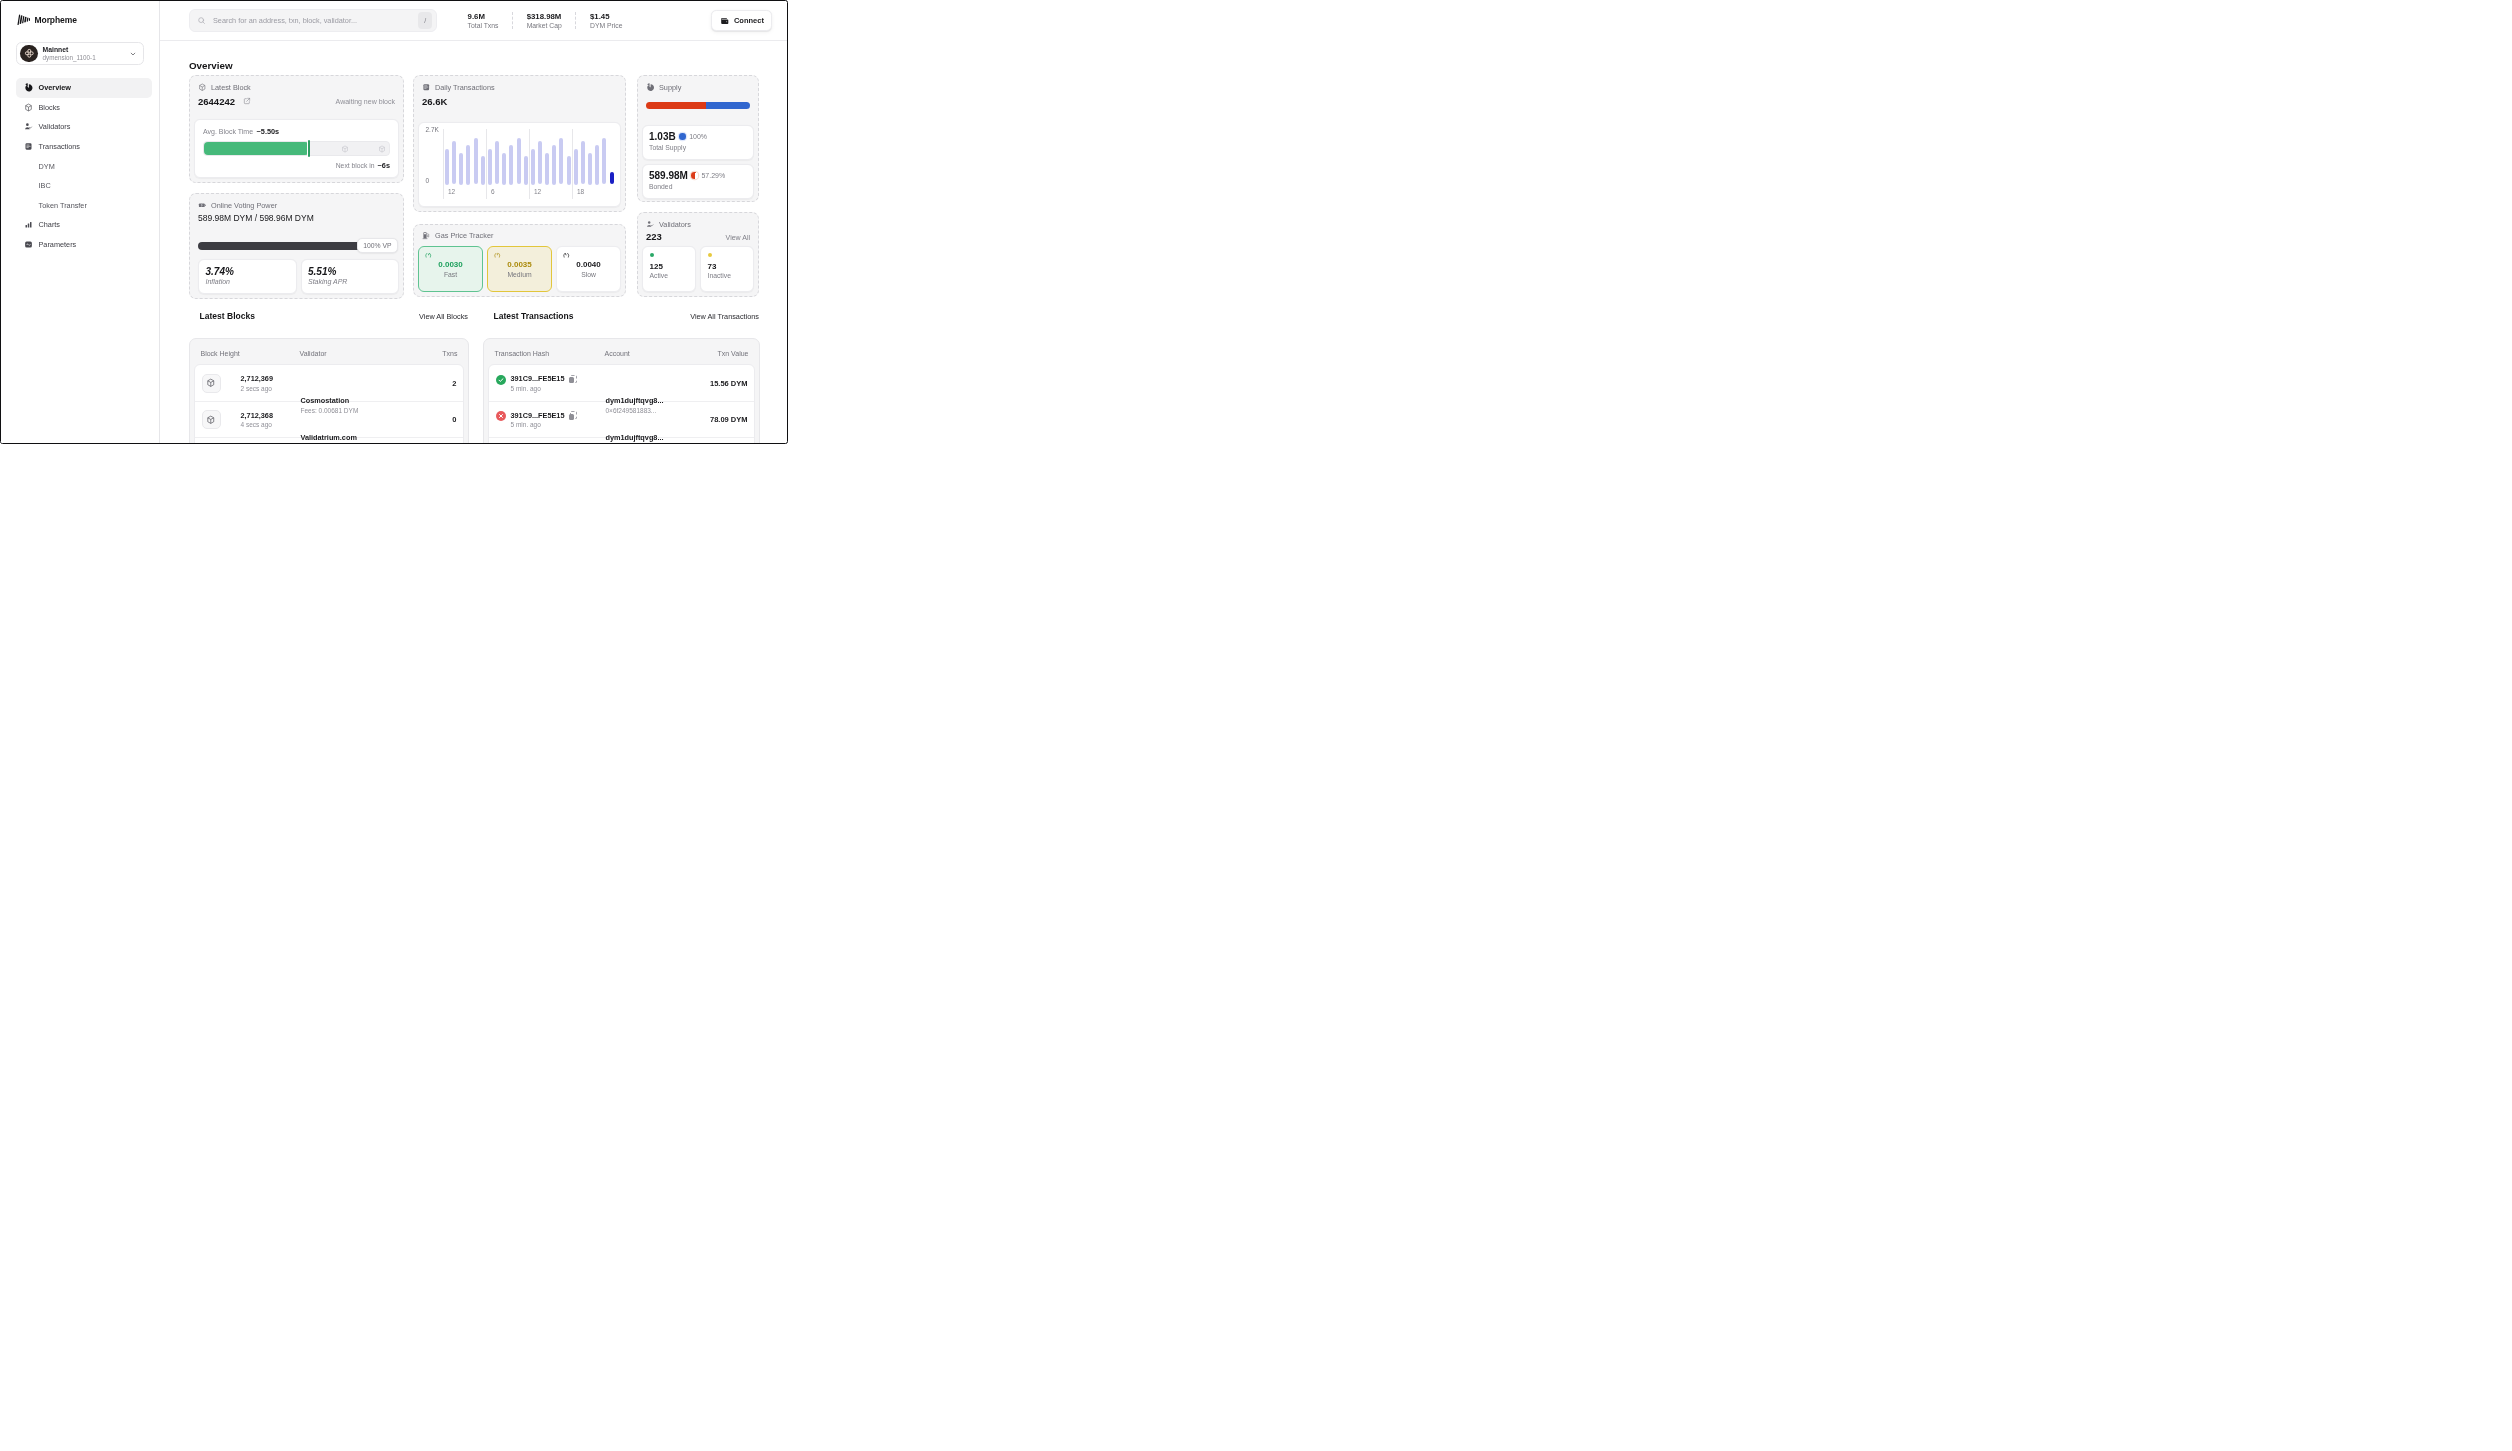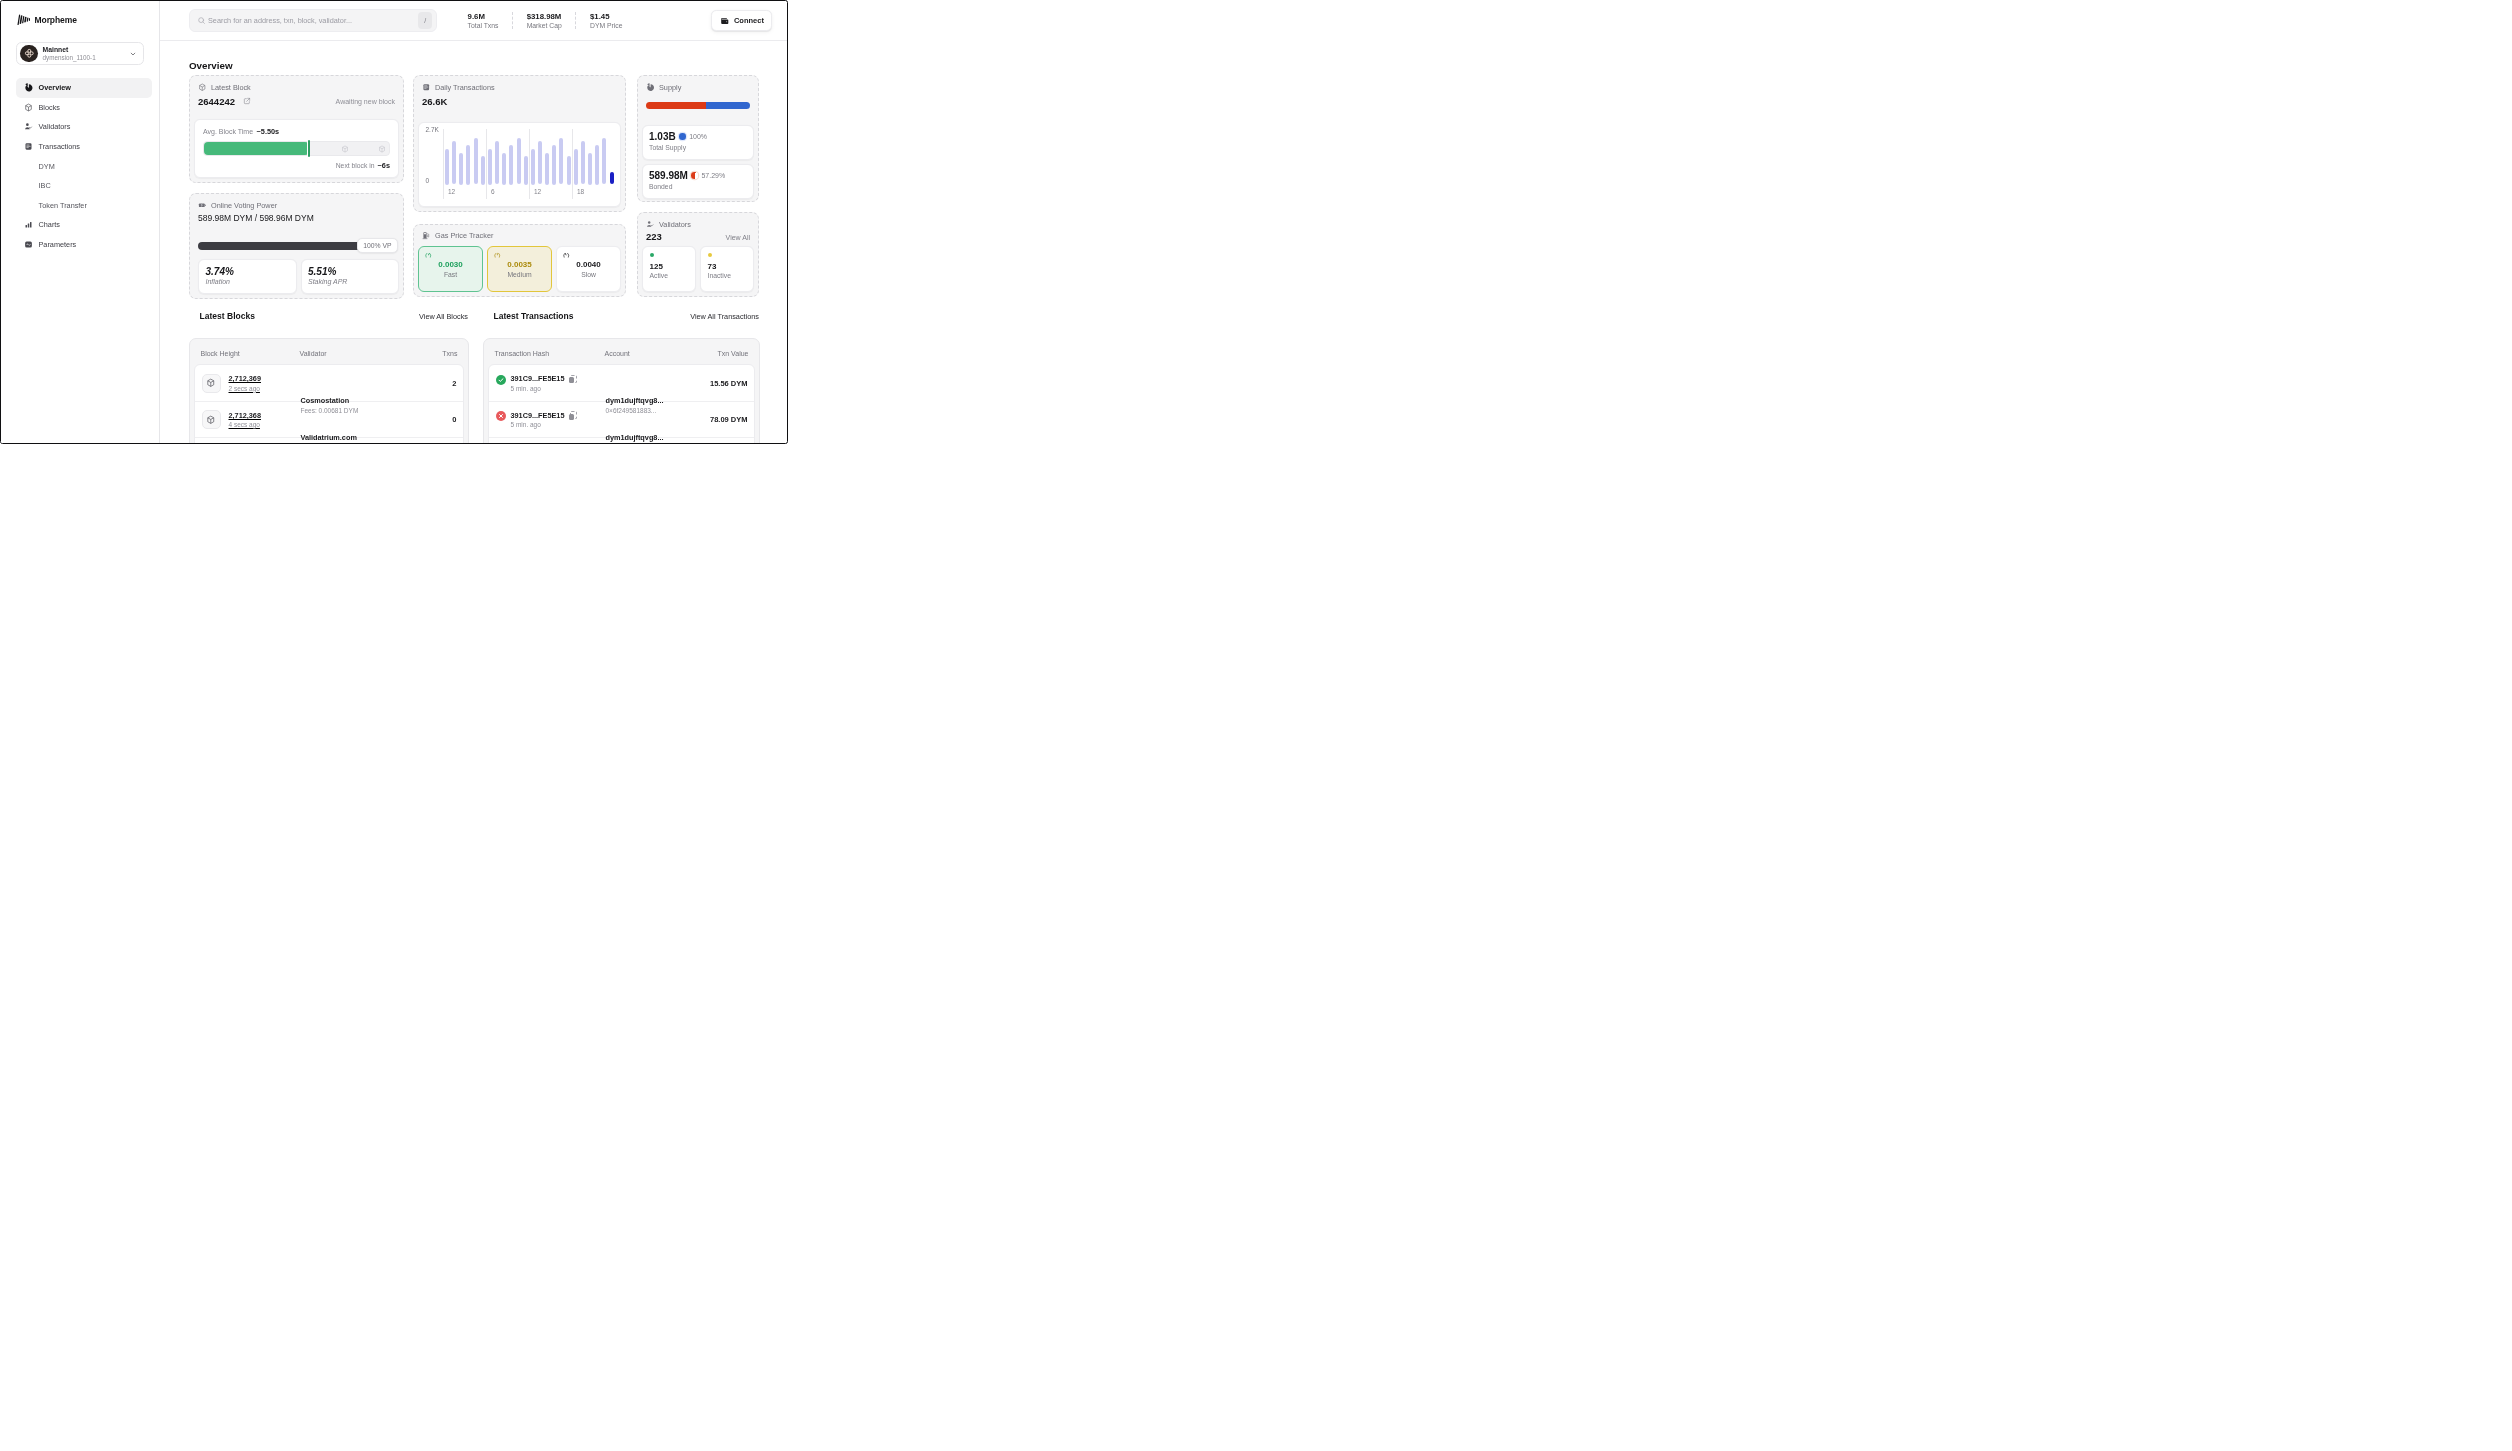--- a/index.html
+++ b/index.html
@@ -22,21 +22,21 @@
   .nav-item.active{background:#f2f2f3;color:#141416;}
   .nav-item.active .nav-label{font-weight:700;color:#141416;}
   .nav-icon{width:9px;height:9px;flex:none;display:inline-flex;color:#4a4a51;}
   .nav-item.active .nav-icon{color:#17171a;}
   .nav-label{font-size:7.3px;font-weight:400;}
   .nav-item.sub{padding-left:22.6px;color:#55555c;}
   .nav-item.sub .nav-label{font-weight:500;}
   
   .main{flex:1;display:flex;flex-direction:column;min-width:0;}
   .topbar{height:40px;min-height:40px;border-bottom:0.5px solid #ebebee;display:flex;align-items:center;padding-left:29px;}
-  .search{width:248px;height:23px;background:#f4f4f5;border:0.5px solid #ededf0;border-radius:6px;display:flex;align-items:center;padding:0 4px 0 7px;}
+  .search{width:248px;height:23px;background:#f4f4f5;border:0.5px solid #ededf0;border-radius:6px;display:flex;align-items:center;padding:0 4px 0 7px;gap:5px;}
   .search svg{width:9px;height:9px;color:#a9a9b0;flex:none;}
   .search input{flex:1;border:none;outline:none;background:transparent;font-size:7.3px;color:#3c3c42;}
   .search input::placeholder{color:#9b9ba3;}
   .slash-badge{width:13.6px;height:17px;background:#e8e8ea;border-radius:4px;color:#7b7b83;font-size:7px;display:flex;align-items:center;justify-content:center;flex:none;}
   .top-stats{display:flex;align-items:center;margin-left:17px;}
   .stat{padding:0 13.6px;display:flex;flex-direction:column;gap:1px;}
   .stat + .stat{border-left:0.5px dashed #d8d8dd;}
   .stat-value{font-size:7.8px;font-weight:700;color:#1b1b1e;}
   .stat-label{font-size:6.8px;color:#77777e;}
   .connect-btn{margin-left:auto;margin-right:14.6px;height:21px;padding:0 7.5px;border-radius:5.5px;border:0.5px solid #ececef;background:#fff;display:flex;align-items:center;gap:4.5px;cursor:pointer;box-shadow:0 0.5px 1px rgba(20,20,25,.07),0 1.5px 4px rgba(20,20,25,.05);}
@@ -109,21 +109,21 @@
   .val-stat .ss-val{display:block;margin-top:4.5px;font-size:8px;}
   
   .section-head{position:absolute;top:270px;display:flex;align-items:baseline;}
   .section-title{font-size:8.5px;font-weight:700;color:#141416;padding-left:10.6px;}
   .section-link{margin-left:auto;font-size:7.3px;font-weight:500;color:#2b2b30;cursor:pointer;padding-right:1px;}
   .table-card{position:absolute;top:297px;height:161px;background:#f5f5f6;border:0.5px solid #e7e7ea;border-radius:7px;padding:4px;}
   .thead{display:flex;align-items:center;height:21px;padding:0 6.5px;font-size:7px;color:#73737b;}
   .tbody{background:#fff;border:0.5px solid #ececef;border-radius:6px;overflow:hidden;}
   .trow{display:flex;align-items:center;height:36px;padding:0 6.5px;}
   .trow + .trow{border-top:0.5px solid #efeff1;}
-  .c1b{width:99px;display:flex;align-items:center;gap:8px;flex:none;text-decoration:underline;}
+  .c1b{width:99px;display:flex;align-items:center;gap:20px;flex:none;}
   .c1t{width:110px;display:flex;align-items:flex-start;gap:5px;flex:none;}
   .c2{flex:1;min-width:0;margin-top:44px;}
   .c3{flex:none;text-align:right;font-size:7.5px;font-weight:600;color:#1b1b1e;margin-left:4px;}
   .h1b{width:99px;flex:none;} .h1t{width:110px;flex:none;} .h3{margin-left:auto;}
   .primary{font-size:7.3px;font-weight:700;color:#1a1a1d;white-space:nowrap;}
   .secondary{font-size:6.5px;color:#8f8f97;margin-top:1.5px;white-space:nowrap;}
   .block-tile{width:19px;height:19px;border-radius:5px;background:#f7f7f8;border:0.5px solid #e9e9ec;display:flex;align-items:center;justify-content:center;flex:none;}
   .block-tile svg{width:9.5px;height:9.5px;color:#4c4c53;}
   .status-ic{width:10px;height:10px;flex:none;margin-top:0.5px;}
   .hash-line{display:flex;align-items:center;gap:4.5px;}

